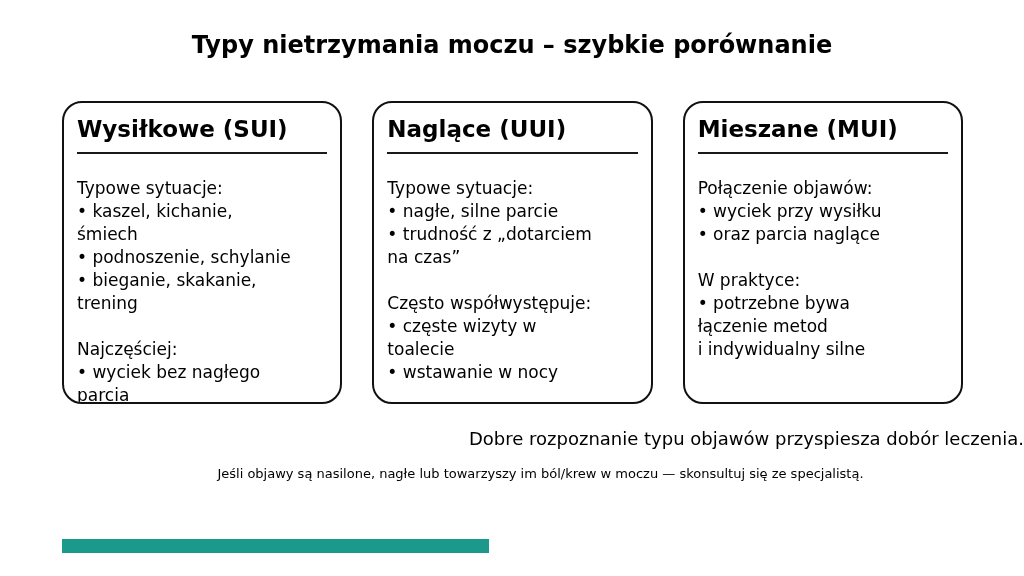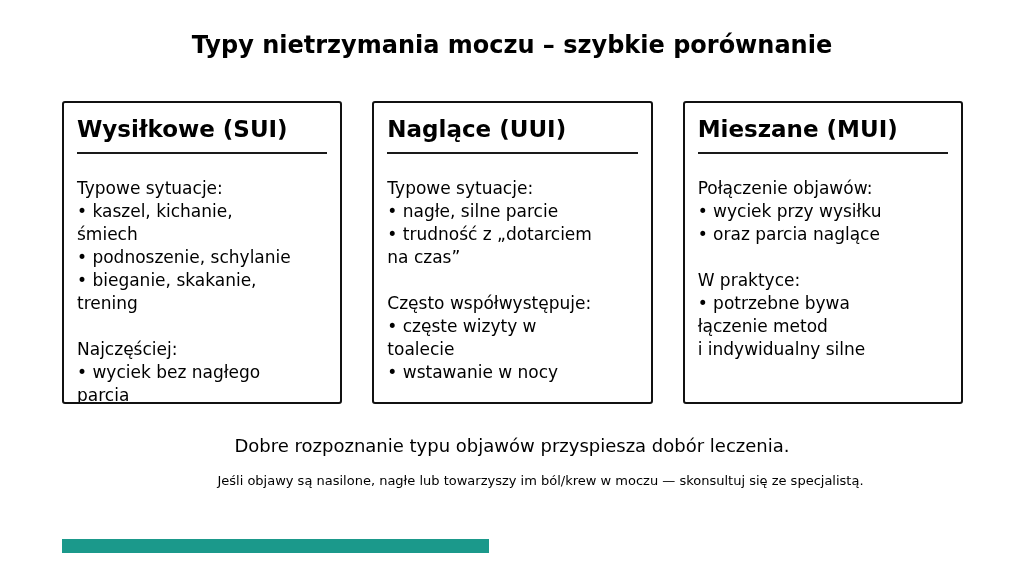--- a/index.html
+++ b/index.html
@@ -31,21 +31,21 @@
     padding: 0 61px 0 62px;
     height: 303px;
     display: flex;
     gap: 30px;
     box-sizing: border-box;
   }
   .card {
     flex: 1 1 0;
     background: #ffffff;
     border: 2.5px solid #111111;
-    border-radius: 3px;
+    border-radius: 20px;
     padding: 12px 13px;
     box-sizing: border-box;
     overflow: hidden;
   }
   .card-title {
     margin: 0;
     font-size: 23px;
     font-weight: bold;
     line-height: 28px;
     white-space: nowrap;
@@ -59,22 +59,22 @@
   .card-body {
     font-size: 17px;
     line-height: 23px;
     margin-top: 23px;
   }
   .card-line {
     min-height: 23px;
     white-space: nowrap;
   }
   .footer-main {
-    margin-top: 31px;
-    text-align: center;
+    margin-top: 24px;
+    text-align: right;
     font-size: 18px;
     line-height: 22px;
     white-space: nowrap;
   }
   .footer-note {
     margin: 15px 0 0 57px;
     font-size: 13px;
     line-height: 17px;
     white-space: nowrap;
     text-align: center;

